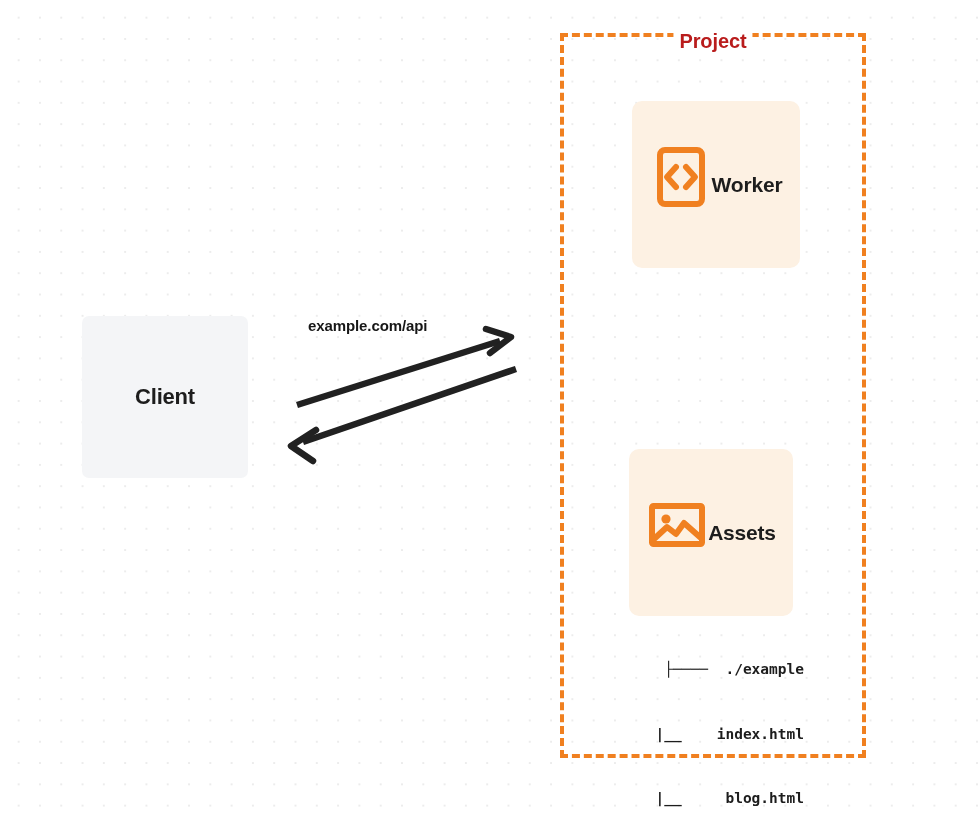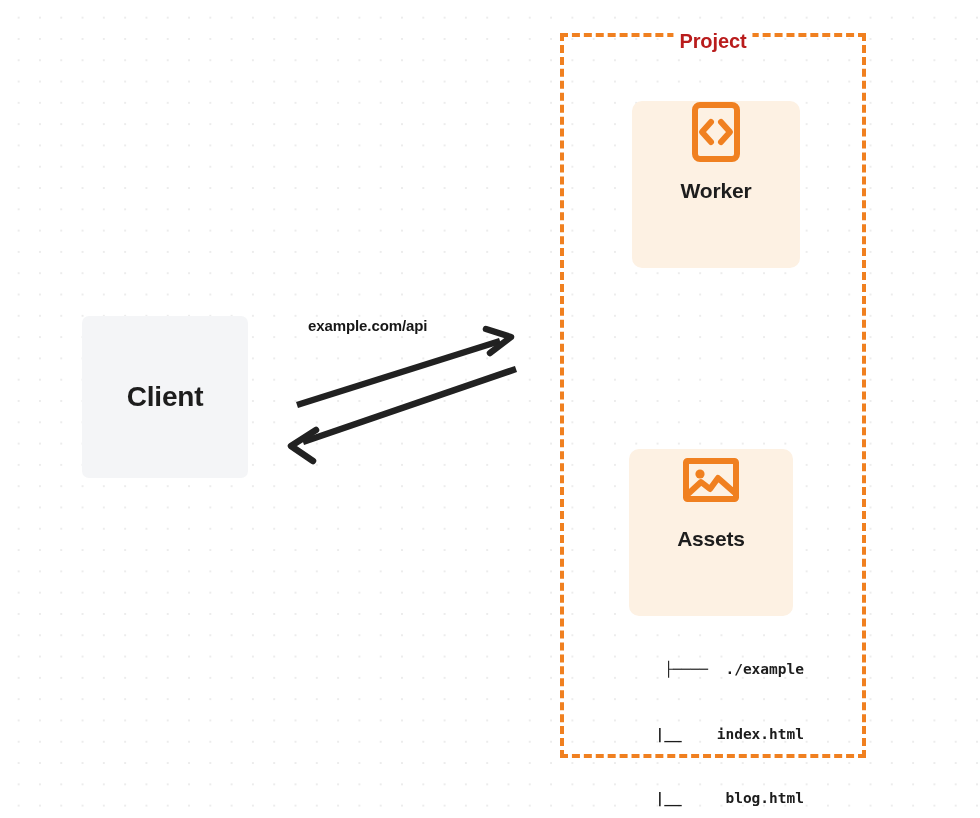--- a/index.html
+++ b/index.html
@@ -30,21 +30,21 @@
     top: 316px;
     width: 166px;
     height: 162px;
     background: #f4f5f7;
     border-radius: 7px;
     display: flex;
     align-items: center;
     justify-content: center;
   }
   #client-node .node-label {
-    font-size: 28px;
+    font-size: 22px;
     font-weight: bold;
     color: #1d1d1d;
     letter-spacing: -0.2px;
   }
 
   
   #project-group {
     position: absolute;
     left: 560px;
     top: 33px;
@@ -68,22 +68,23 @@
     white-space: nowrap;
     margin-top: 9px;
   }
 
   
   .service-card {
     position: absolute;
     background: #fdf1e3;
     border-radius: 10px;
     display: flex;
-    flex-direction: column;
+    flex-direction: row;
     align-items: center;
+    justify-content: center;
   }
   #worker-card {
     left: 632px;
     top: 101px;
     width: 168px;
     height: 167px;
   }
   #assets-card {
     left: 629px;
     top: 449px;

